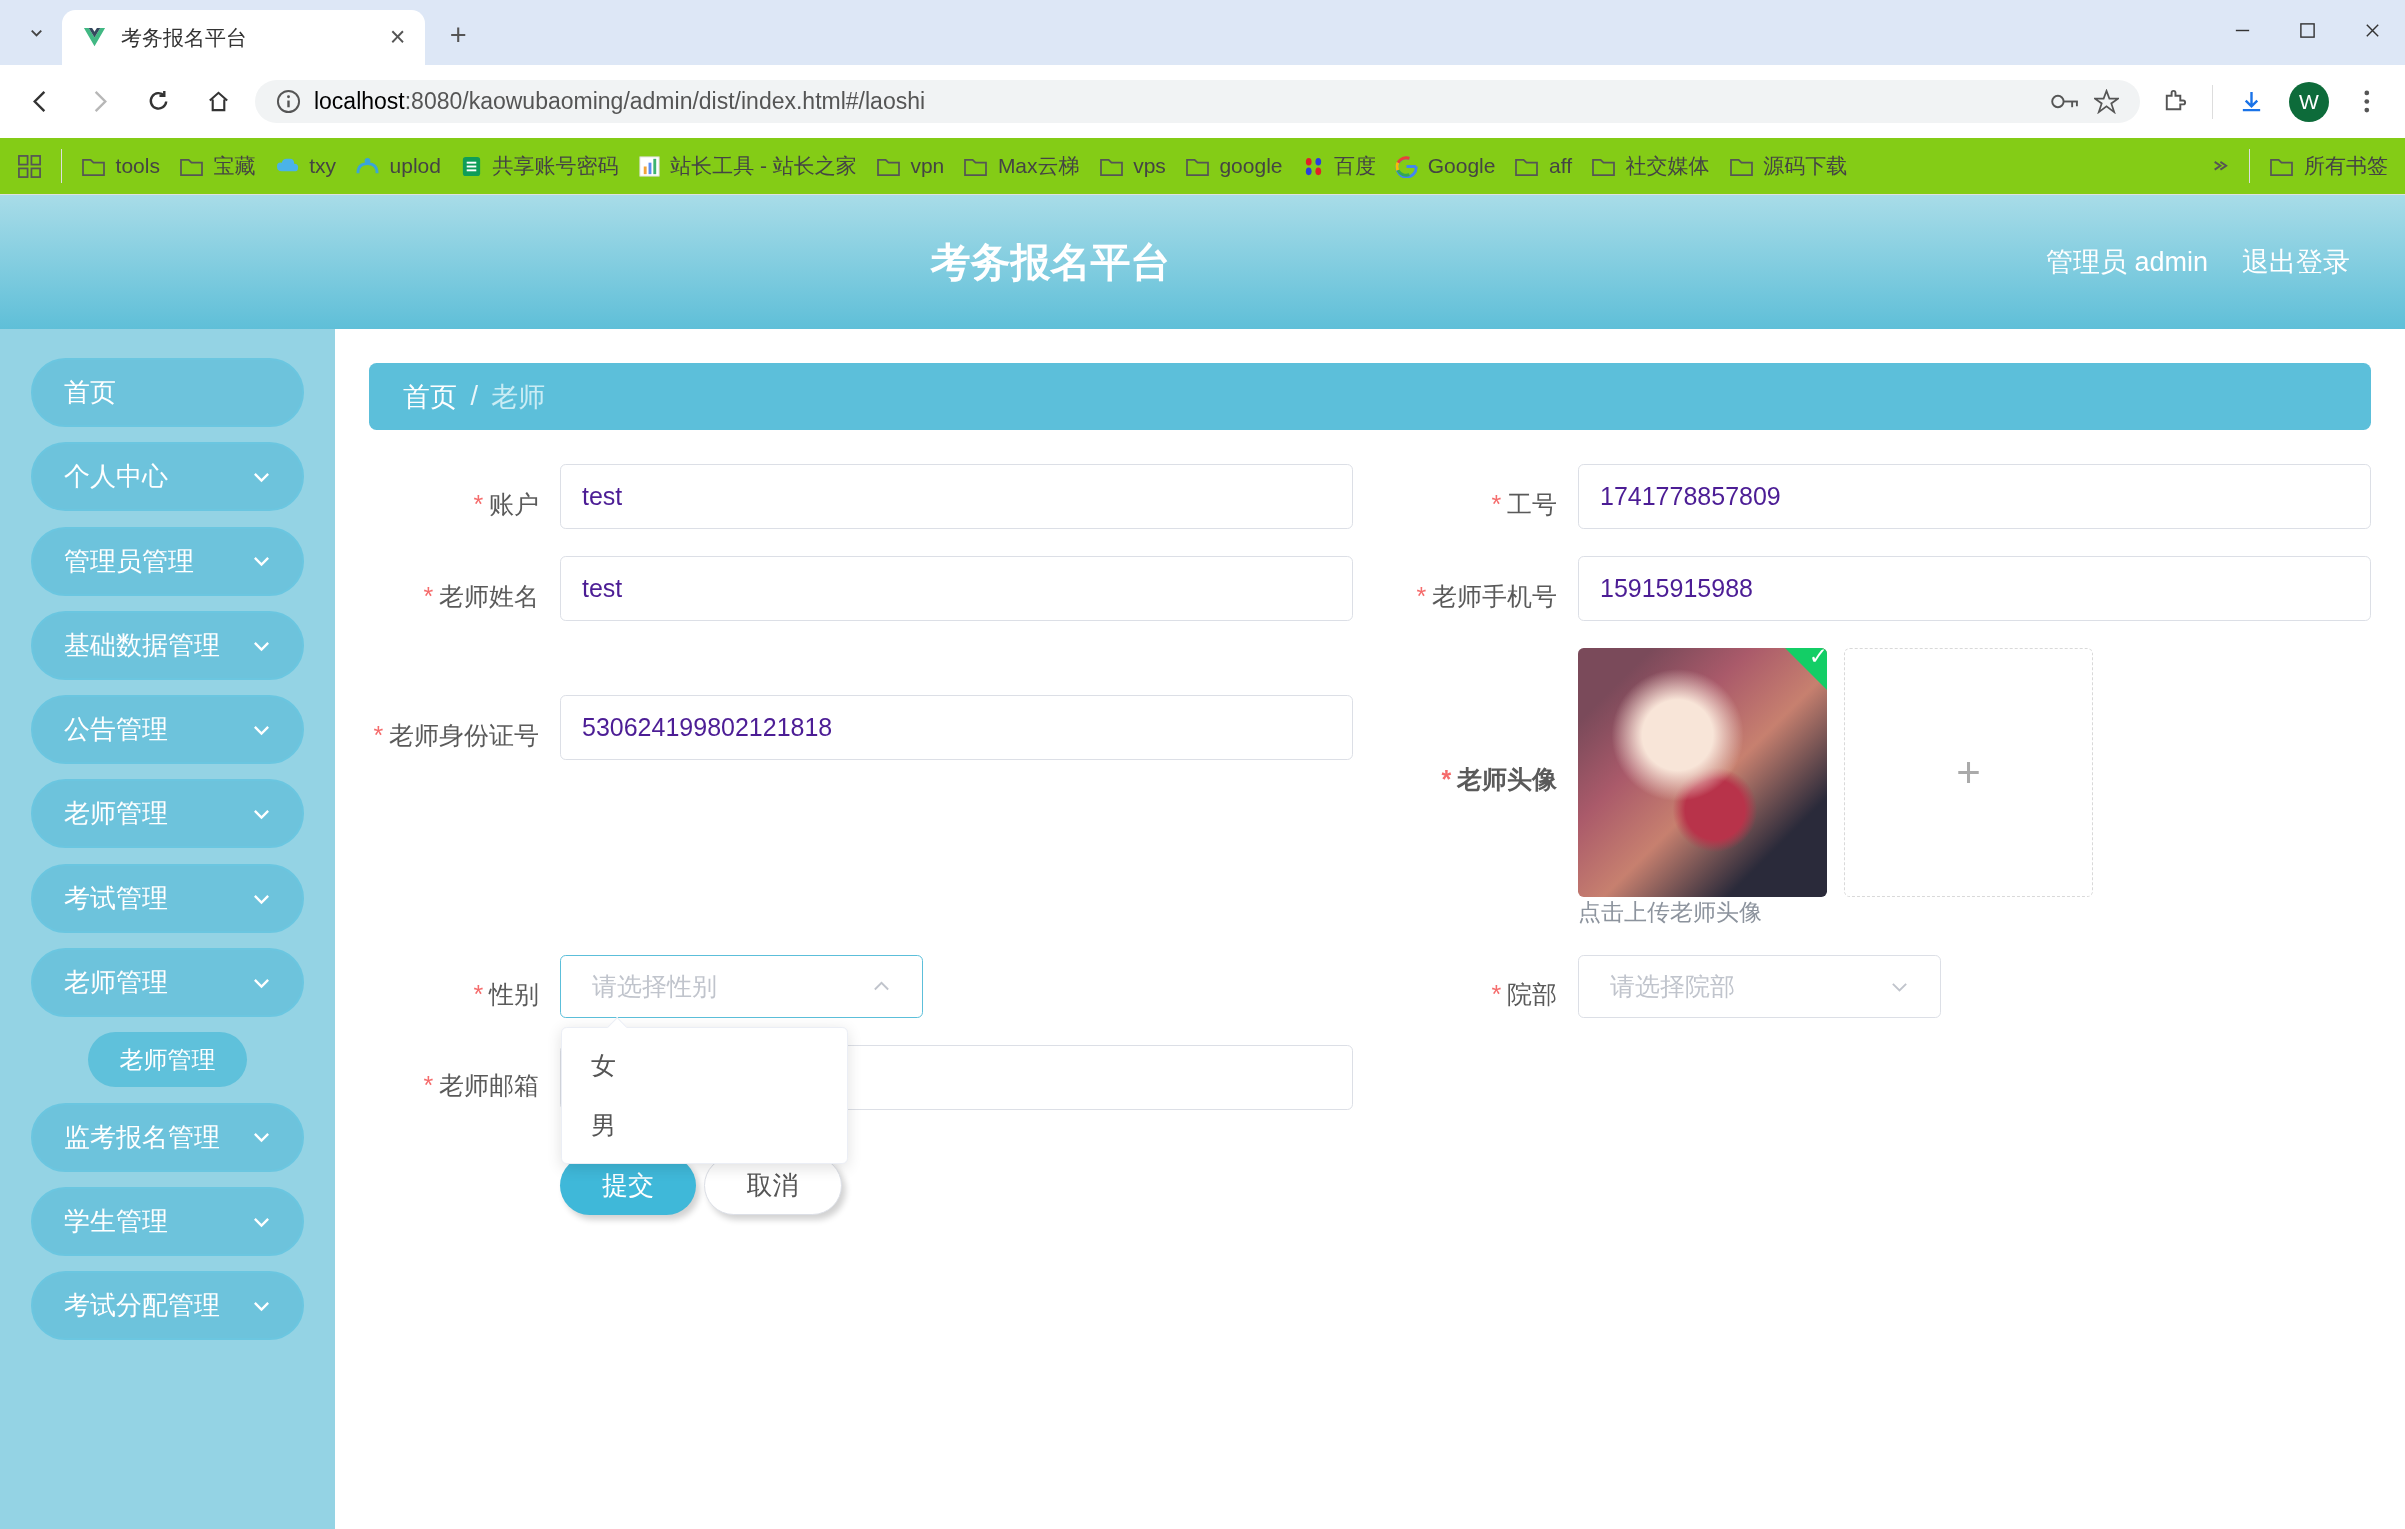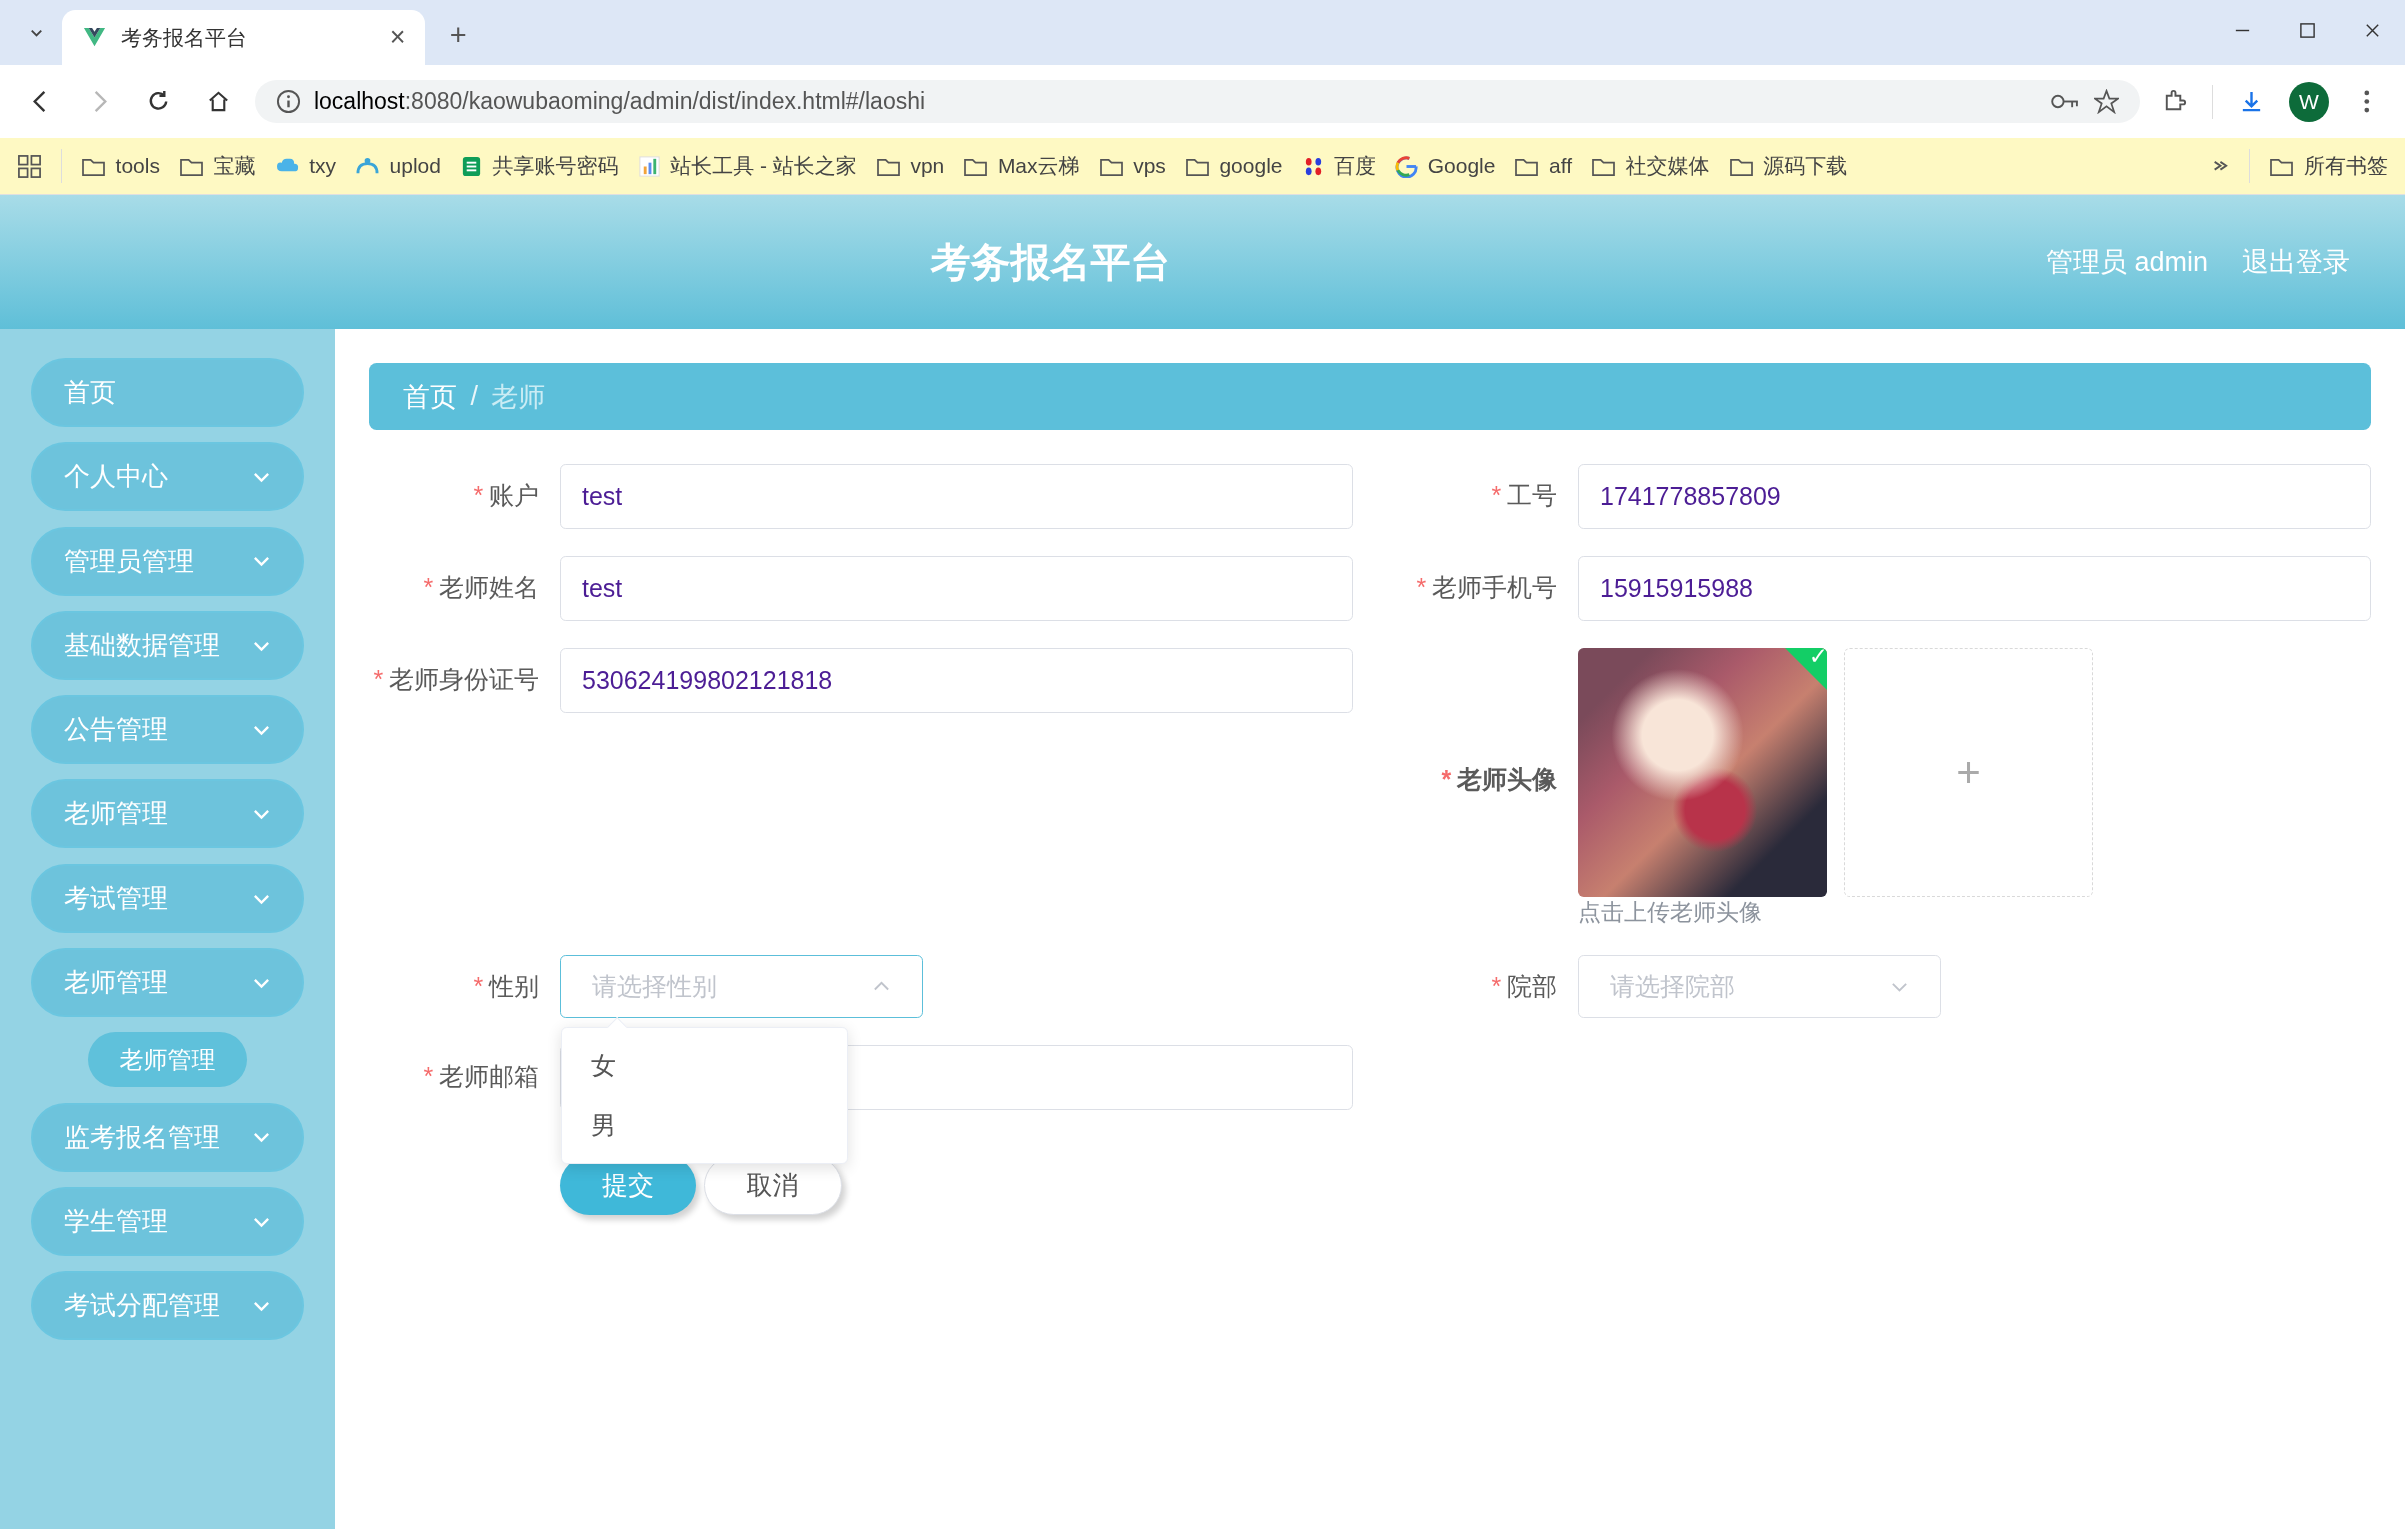--- a/index.html
+++ b/index.html
@@ -20,21 +20,21 @@
     .addr-bar { height: 73px; background: #fff; display: flex; align-items: center; padding: 0 17px; gap: 13.4px; }
     .nav-btn { width: 46px; height: 46px; display: flex; align-items: center; justify-content: center; border-radius: 50%; cursor: pointer; }
     .nav-btn.disabled { opacity: 0.35; }
     .url-box { flex: 1; height: 43px; background: #f1f3f4; border-radius: 29px; display: flex; align-items: center; padding: 0 21px; gap: 13.4px; }
     .url-text { font-size: 23px; color: #555; flex: 1; white-space: nowrap; overflow: hidden; }
     .url-text .host { color: #000; }
     .addr-right { display: flex; align-items: center; gap: 17px; }
     .addr-icon { width: 42px; height: 42px; display: flex; align-items: center; justify-content: center; cursor: pointer; }
     .avatar-circle { width: 40px; height: 40px; border-radius: 50%; background: #0d6b3a; color: #fff; display: flex; align-items: center; justify-content: center; font-size: 21px; font-weight: 500; }
     
-    .bookmarks-bar { height: 57px; background: #fef9c3; border-bottom: 1px solid #e0e0e0; display: flex; align-items: center; padding: 0 17px; gap: 19px; }
+    .bookmarks-bar { height: 57px; background: #84cc16; border-bottom: 1px solid #e0e0e0; display: flex; align-items: center; padding: 0 17px; gap: 19px; }
     .bookmark-item { display: flex; align-items: center; gap: 9.6px; font-size: 21px; color: #444; cursor: pointer; white-space: nowrap; }
     .bookmark-folder-icon { width: 25px; height: 21px; }
     .bookmark-sep { width: 1px; height: 34px; background: #ddd; }
     .bookmarks-end { margin-left: auto; display: flex; align-items: center; gap: 19px; }
     
     
     .app-header { height: 134px; background: linear-gradient(to bottom, #a8dce8 0%, #5fbfd8 100%); display: flex; align-items: center; padding: 0 55px; }
     .app-title { flex: 1; text-align: center; font-size: 40px; color: #fff; font-weight: 600; }
     .header-right { display: flex; align-items: center; gap: 34px; font-size: 27px; color: #fff; }
     .header-link { cursor: pointer; }
@@ -48,21 +48,21 @@
     .sidebar-subitem { height: 55px; background: #5fc1db; border-radius: 29px; display: flex; align-items: center; justify-content: center; margin: 0 57px; cursor: pointer; }
     .sidebar-subitem-label { font-size: 24px; color: #fff; }
     
     .main-content { flex: 1; background: #fff; padding: 34px; }
     .breadcrumb-bar { height: 67px; background: #5cbfda; border-radius: 7.6px; display: flex; align-items: center; padding: 0 34px; margin-bottom: 34px; }
     .breadcrumb-link { font-size: 27px; color: #fff; font-weight: 500; cursor: pointer; }
     .breadcrumb-sep { font-size: 27px; color: #eaf6fa; margin: 0 13.4px; }
     .breadcrumb-current { font-size: 27px; color: #caecf4; }
     
     .form-grid { display: grid; grid-template-columns: 1fr 1fr; gap: 27px 34px; }
-    .form-row { display: flex; align-items: flex-start; }
+    .form-row { display: flex; align-items: center; }
     .form-row.span2 { grid-column: span 2; }
     .form-label { width: 191px; text-align: right; padding-right: 21px; font-size: 25px; color: #5a5a5a; padding-top: 15.3px; }
     .form-label .req { color: #f56c6c; margin-right: 5.7px; }
     .form-input { flex: 1; height: 65px; border: 1px solid #dcdfe6; border-radius: 5.7px; padding: 0 21px; font-size: 25px; color: #4c1d95; outline: none; }
     .form-input::placeholder { color: #c0c4cc; }
     .form-select { flex: 0 0 363px; height: 63px; border: 1px solid #dcdfe6; border-radius: 5.7px; padding: 0 31px; font-size: 25px; color: #c0c4cc; display: flex; align-items: center; cursor: pointer; position: relative; }
     .form-select .sel-arrow { margin-left: auto; color: #c0c4cc; }
     .form-select.active { border-color: #5cbfda; }
     
     .avatar-upload-area { display: flex; gap: 17px; align-items: flex-start; }

